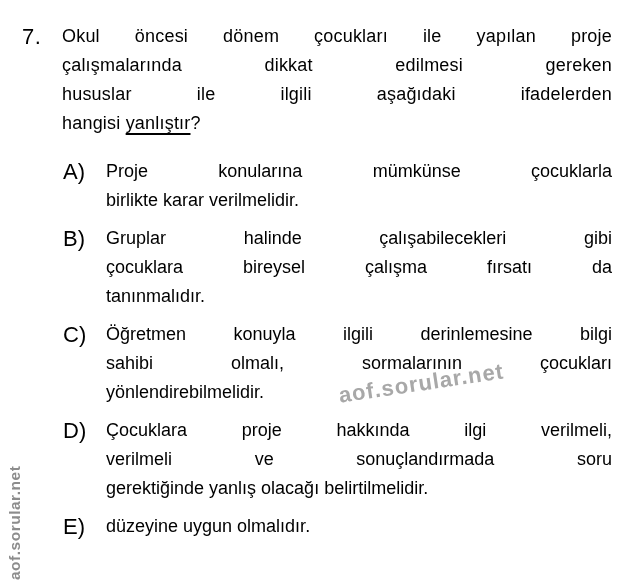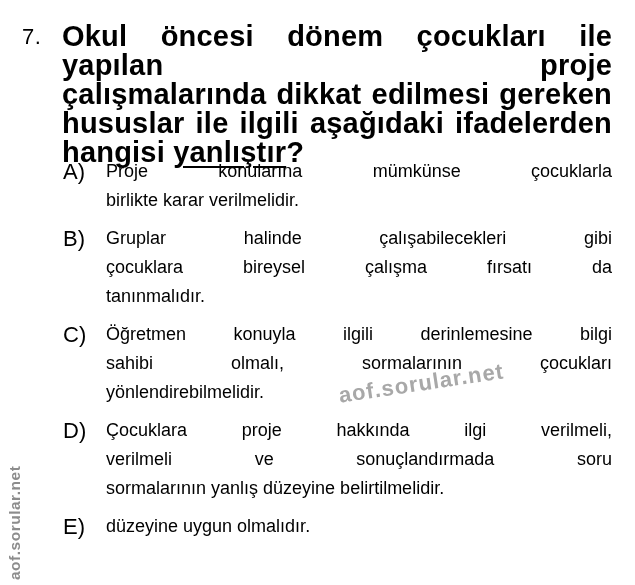--- a/index.html
+++ b/index.html
@@ -23,22 +23,22 @@
   .qnum {
     width: 40px;
     flex: 0 0 40px;
     font-size: 22px;
     font-weight: 400;
     line-height: 29px;
     letter-spacing: 0.5px;
   }
   .qtext {
     width: 550px;
-    font-size: 29px;
-    font-weight: 700;
+    font-size: 18px;
+    font-weight: 400;
     line-height: 29px;
     letter-spacing: 0.2px;
   }
 
   .line { white-space: nowrap; }
   .line.j {
     white-space: normal;
     text-align: justify;
     text-align-last: justify;
   }
@@ -140,21 +140,21 @@
         <div class="line j">sahibi olmalı, sormalarının çocukları</div>
         <div class="line">yönlendirebilmelidir.</div>
       </div>
     </div>
 
     <div class="option">
       <div class="letter">D)</div>
       <div class="otext">
         <div class="line j">Çocuklara proje hakkında ilgi verilmeli,</div>
         <div class="line j">verilmeli ve sonuçlandırmada soru</div>
-        <div class="line">sormalarının yanlış düzeyine belirtilmelidir.</div>
+        <div class="line">gerektiğinde yanlış olacağı belirtilmelidir.</div>
       </div>
     </div>
 
     <div class="option">
       <div class="letter">E)</div>
       <div class="otext">
         <div class="line">düzeyine uygun olmalıdır.</div>
       </div>
     </div>
 

